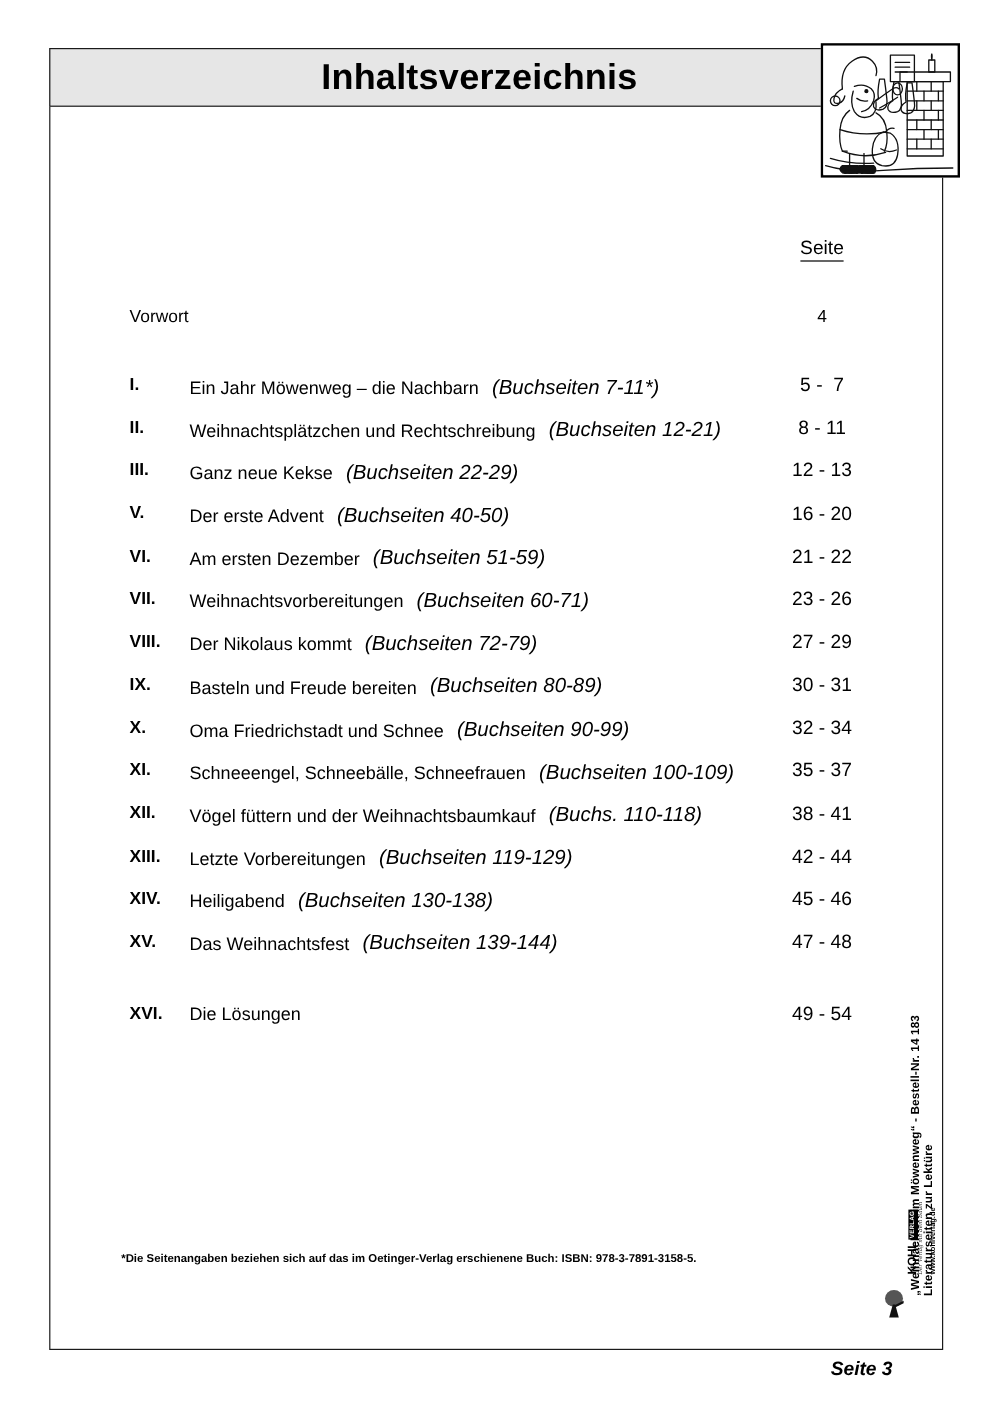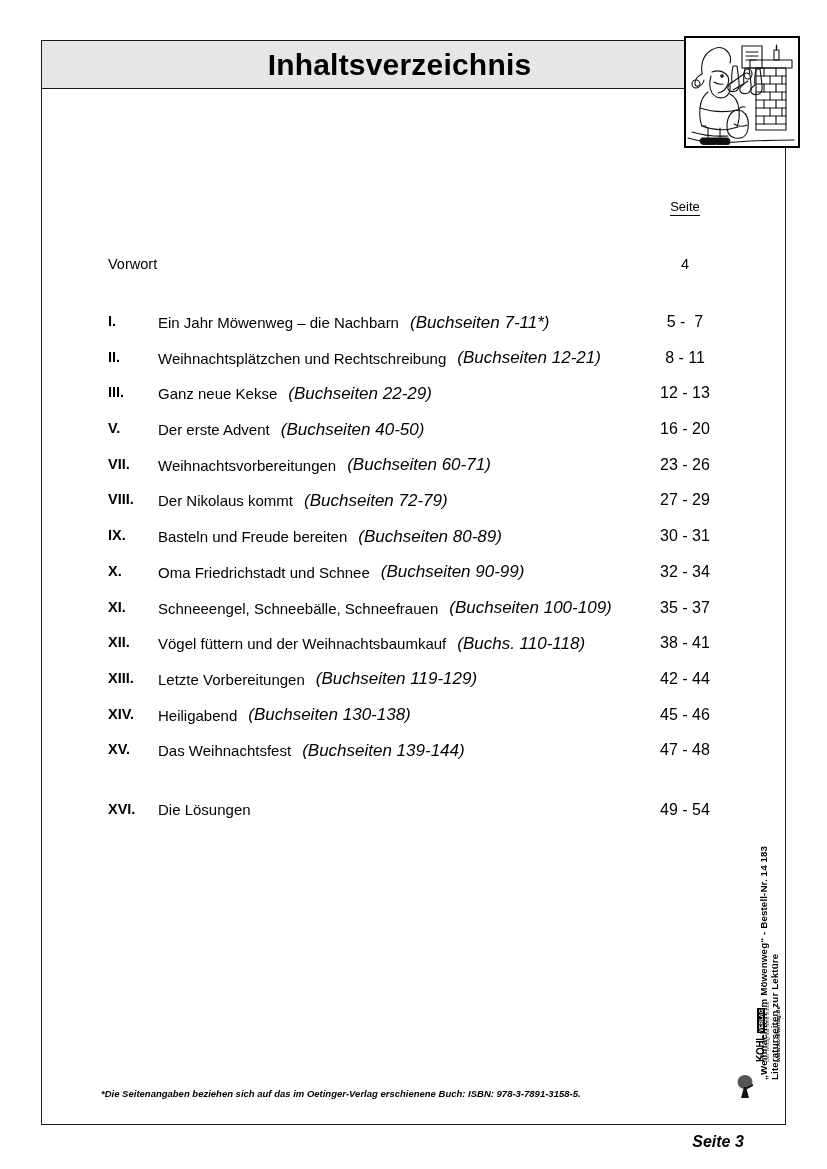--- a/index.html
+++ b/index.html
@@ -64,21 +64,21 @@
   }
   #santa-box svg { display: block; }
 
   
   #seite-head {
     position: absolute;
     left: 640px;
     top: 199px;
     width: 90px;
     text-align: center;
-    font-size: 13px;
+    font-size: 16px;
   }
   #seite-head span {
     border-bottom: 1.3px solid #000;
     padding-bottom: 1px;
   }
 
   #vorwort-row {
     position: absolute;
     left: 108px;
     top: 256px;
@@ -147,23 +147,22 @@
     text-align: center;
     font-size: 16px;
     white-space: pre;
   }
   .toc-row.gap-before { margin-top: 24px; }
 
   
   #footnote {
     position: absolute;
     left: 101px;
-    top: 1088px;
+    top: 1044px;
     font-size: 9.5px;
-    font-style: italic;
     font-weight: bold;
     color: #000;
     white-space: nowrap;
   }
 
   
   #side-text {
     position: absolute;
     left: 747px;
     top: 780px;
@@ -383,20 +382,28 @@
     </div>
     <div class="toc-row">
       <div class="toc-num">V.</div>
       <div class="toc-body">
         <span class="toc-title">Der erste Advent</span>
         <span class="toc-sub">(Buchseiten 40-50)</span>
       </div>
       <div class="toc-pages">16 - 20</div>
     </div>
     <div class="toc-row">
+      <div class="toc-num">VI.</div>
+      <div class="toc-body">
+        <span class="toc-title">Am ersten Dezember</span>
+        <span class="toc-sub">(Buchseiten 51-59)</span>
+      </div>
+      <div class="toc-pages">21 - 22</div>
+    </div>
+    <div class="toc-row">
       <div class="toc-num">VII.</div>
       <div class="toc-body">
         <span class="toc-title">Weihnachtsvorbereitungen</span>
         <span class="toc-sub">(Buchseiten 60-71)</span>
       </div>
       <div class="toc-pages">23 - 26</div>
     </div>
     <div class="toc-row">
       <div class="toc-num">VIII.</div>
       <div class="toc-body">

